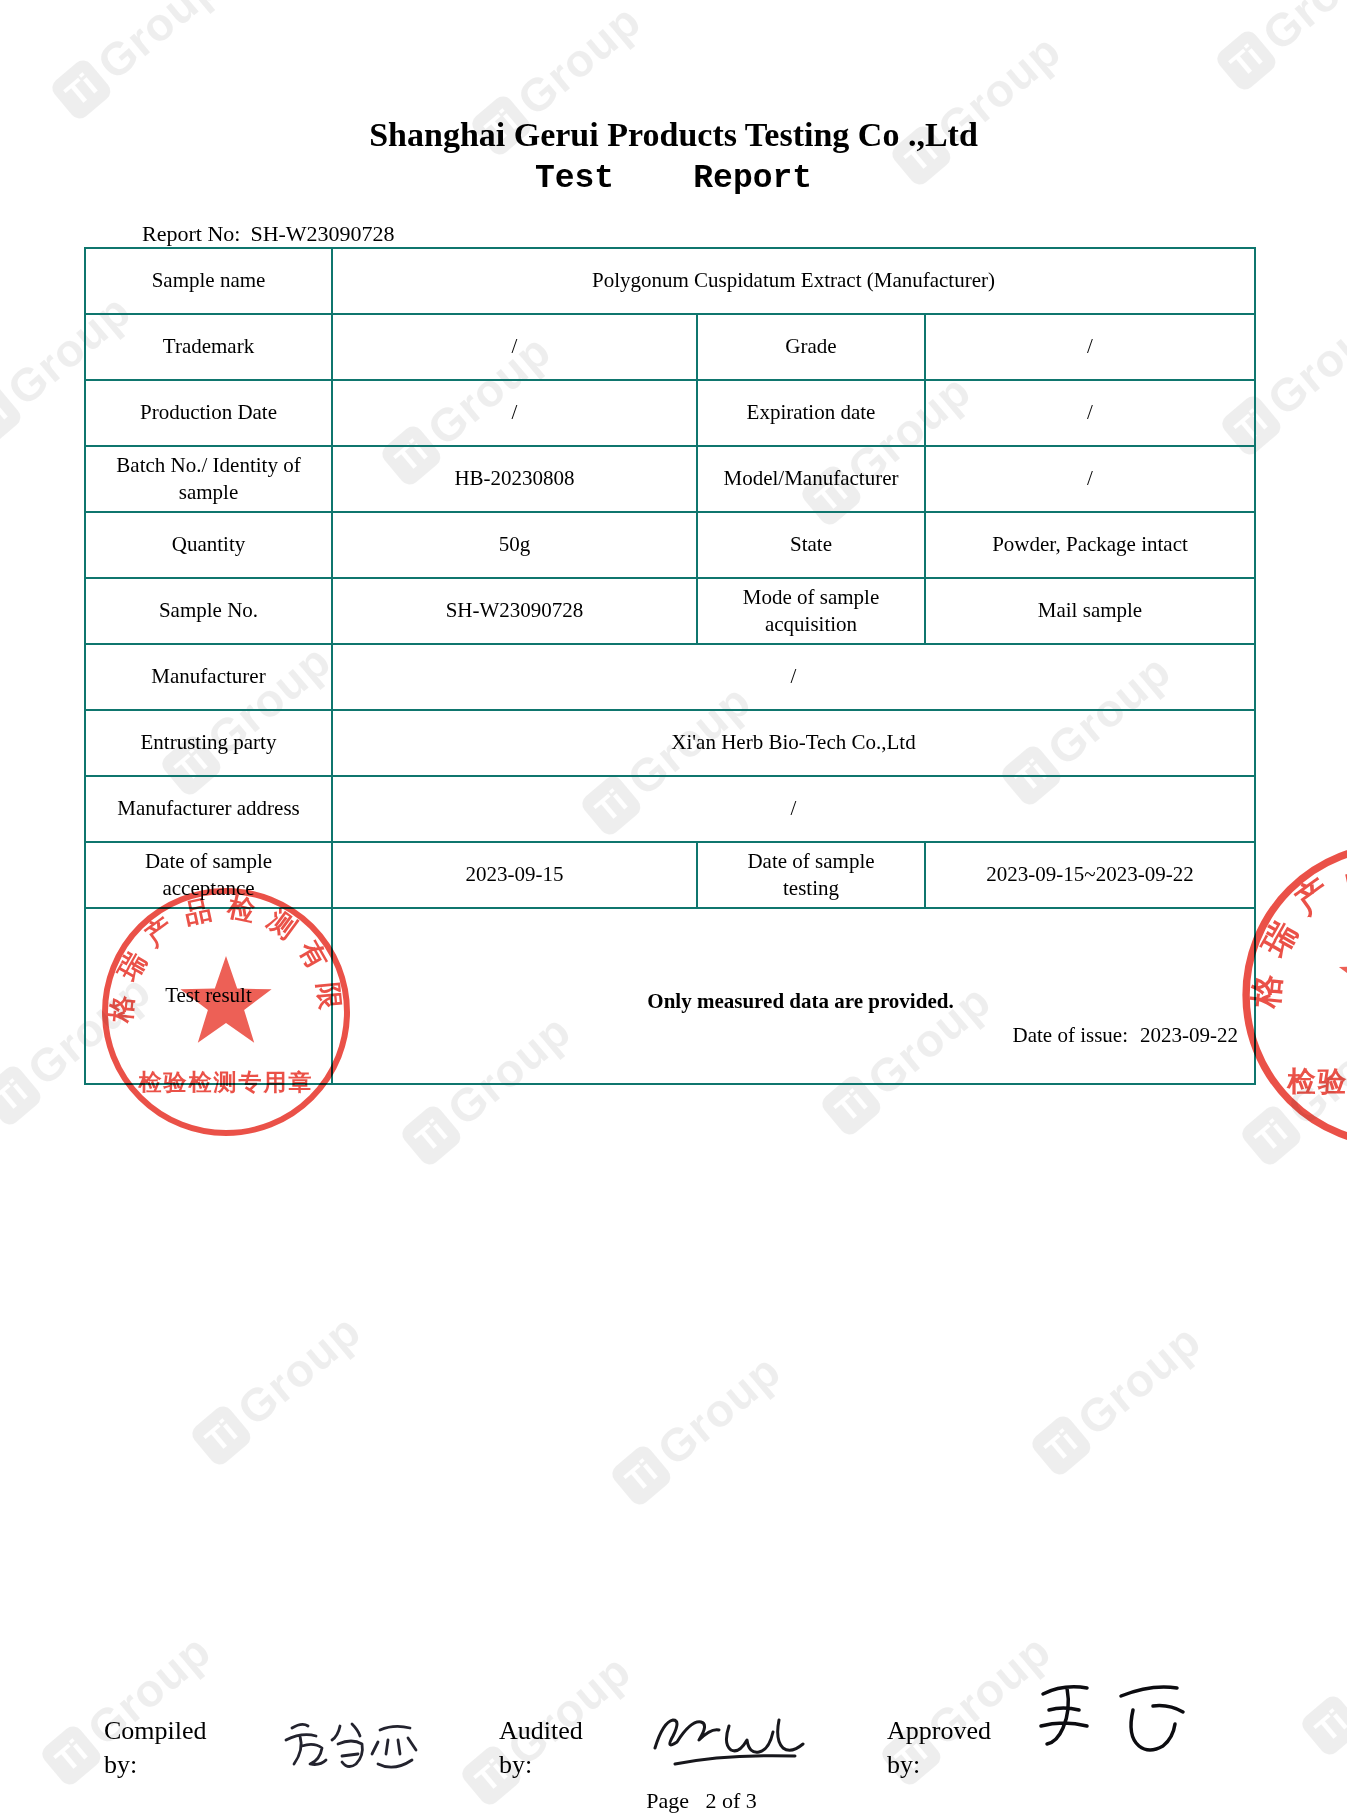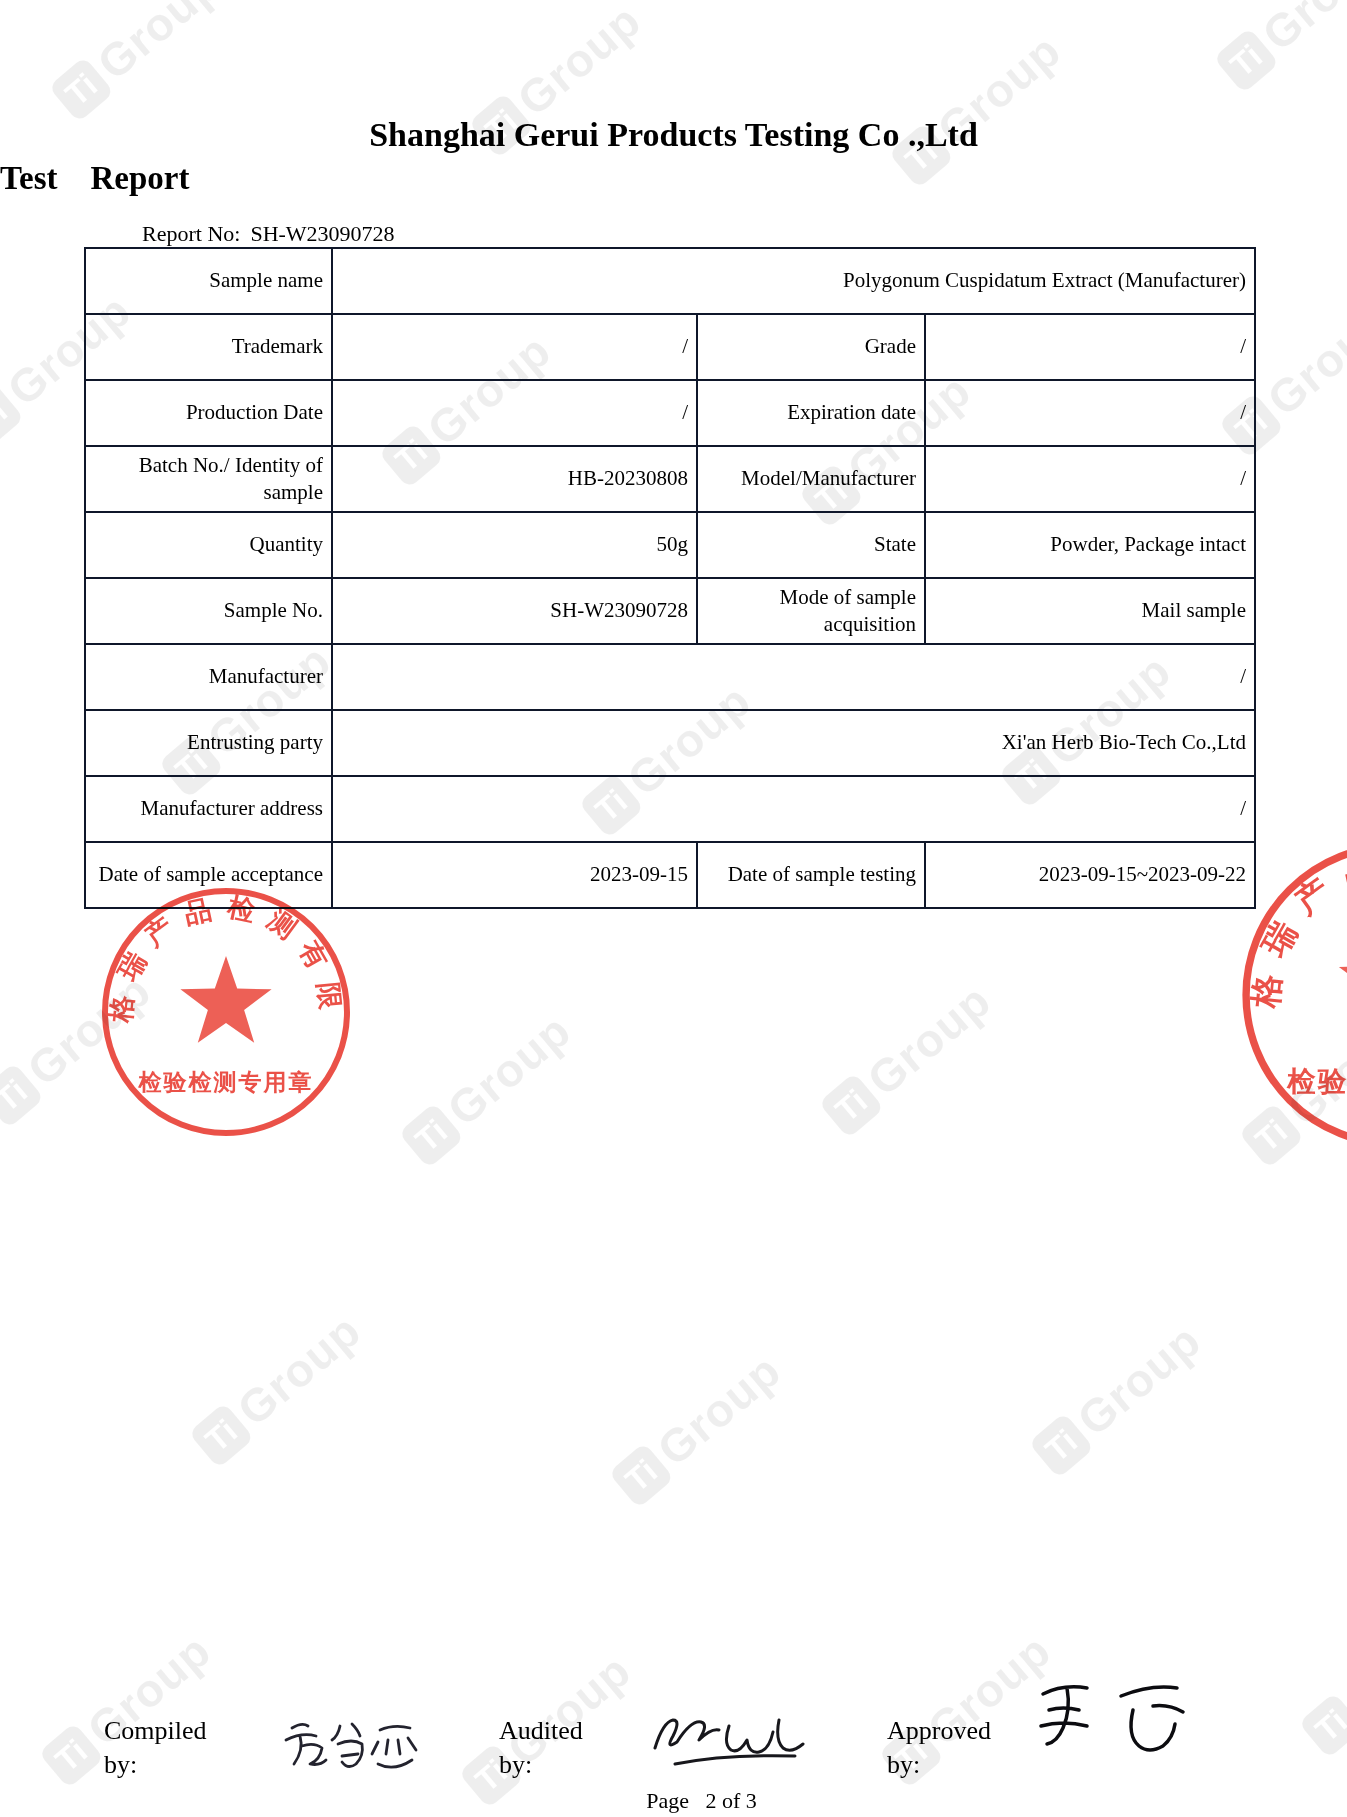--- a/index.html
+++ b/index.html
@@ -24,35 +24,35 @@
     font-size:46px; color:#8d8d8d; letter-spacing:1px;
   }
   
   .content { position:relative; z-index:1; }
   .company-title {
     position:absolute; top:116px; left:0; width:1347px;
     text-align:center; font-size:34px; font-weight:bold;
   }
   .report-title {
     position:absolute; top:160px; left:0; width:1347px;
-    font-size:33px; font-weight:bold; white-space:pre;
+    text-align:center; font-size:33px; font-weight:bold; white-space:pre;font-family:Liberation Mono, monospace;
   }
   .report-no-line {
     position:absolute; top:212px; left:142px; font-size:22px;margin-top:9px;
   }
   .report-no-line .gap { display:inline-block; width:10px; }
   
   table.report {
     position:absolute; top:247px; left:84px; width:1170px;
     border-collapse:collapse; table-layout:fixed;
     font-size:21px; line-height:1.3;
   }
   table.report td {
-    border:2px solid #0f172a; text-align:right; vertical-align:middle;
-    padding:4px 8px; background:transparent;
+    border:2px solid #0f766e; text-align:center; vertical-align:middle;
+    padding:4px 24px; background:transparent;
   }
   tr.r  { height:66px; }
   tr.r-tall { height:176px; }
   tr.r-sm { height:52px; }
   td.lab-top { vertical-align:top; padding-top:12px; }
   td.result-cell { vertical-align:top; text-align:left; position:relative; padding:0; }
   .result-main { font-weight:bold; padding:12px 0 0 14px; }
   .result-issue { position:absolute; right:16px; bottom:34px; font-size:21px; }
   .result-issue .gap { display:inline-block; width:12px; }
   td.val-left { text-align:left; padding-left:14px; }
@@ -231,20 +231,29 @@
       <tr class="r">
         <td>Manufacturer address</td>
         <td colspan="3">/</td>
       </tr>
       <tr class="r">
         <td>Date of sample acceptance</td>
         <td>2023-09-15</td>
         <td>Date of sample testing</td>
         <td>2023-09-15~2023-09-22</td>
       </tr>
+      <tr class="r-tall">
+        <td class="lab-top">Test result</td>
+        <td colspan="3" class="result-cell">
+          <div class="result-main">Only measured data are provided.</div>
+          <div class="result-issue">
+            <span>Date of issue:</span><span class="gap"></span><span>2023-09-22</span>
+          </div>
+        </td>
+      </tr>
     </tbody>
   </table>
 
   <div class="sig-label compiled">Compiled by:</div>
   <div class="sig-label audited">Audited by:</div>
   <div class="sig-label approved">Approved by:</div>
 
   <svg class="sig sig-compiled" width="150" height="60" viewBox="0 0 150 60">
     <path stroke="#23232e" stroke-width="2.8" d="M14 12 q10 -6 16 -2 M8 24 q16 -8 30 -4 M22 20 q4 14 -6 28 M24 30 q12 -4 20 2 q-2 12 -12 16 q10 2 16 -4 M62 10 q-2 10 -8 14 M74 8 q6 6 8 12 M60 28 q14 -6 24 0 q2 12 -6 20 q-8 6 -14 -2 M64 40 l16 -2 M102 14 q14 -6 30 -2 M100 26 l-6 12 M110 24 l-2 14 M120 24 l2 14 M130 22 l8 12 M100 48 q16 8 34 -4"></path>
   </svg>

